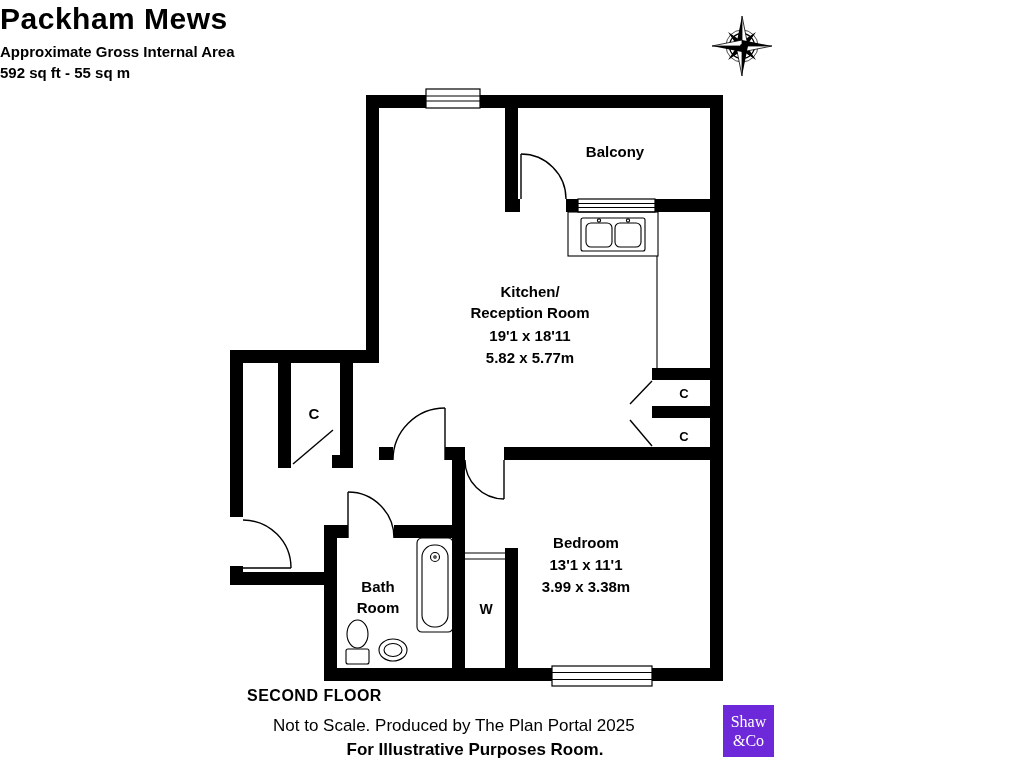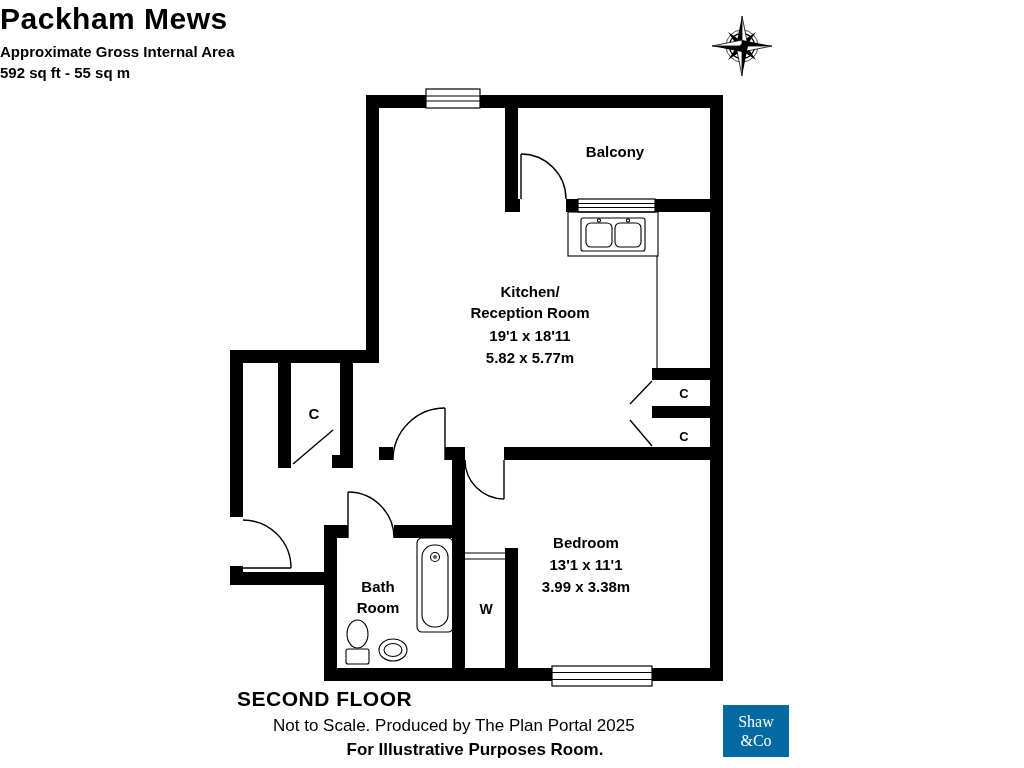--- a/index.html
+++ b/index.html
@@ -11,26 +11,26 @@
     font-family:"Liberation Sans", sans-serif;
     color:#000;
     overflow:hidden;
     margin:0 auto;
   }
   .plan-header{position:absolute;left:0;top:2px;width:950px;text-align:left;}
   .plan-title{font-size:30px;font-weight:bold;letter-spacing:.5px;}
   .plan-subtitle{font-size:15px;font-weight:bold;margin-top:7px;}
   .plan-area{font-size:15px;font-weight:bold;margin-top:4px;}
   .floorplan-svg{position:absolute;left:0;top:0;}
-  .floor-label{position:absolute;left:237px;top:687px;font-size:21px;font-weight:bold;letter-spacing:.5px;}
+  .floor-label{position:absolute;left:247px;top:687px;font-size:16px;font-weight:bold;letter-spacing:.5px;}
   .disclaimer{position:absolute;left:237px;top:716px;font-size:17px;margin-left:36px;}
   .purpose{position:absolute;left:245px;top:740px;width:460px;text-align:center;font-size:17px;font-weight:bold;}
   .brand-logo{
-    position:absolute;left:723px;top:705px;width:66px;height:52px;
-    background:#0369a1;color:#fff;
+    position:absolute;left:723px;top:705px;width:51px;height:52px;
+    background:#6d28d9;color:#fff;
     font-family:"Liberation Serif", serif;font-size:16px;line-height:1.2;
     display:flex;flex-direction:column;align-items:center;justify-content:center;
   }
   .room-label{font-family:"Liberation Sans", sans-serif;font-weight:bold;fill:#000;text-anchor:middle;}
   .t15{font-size:15px;}
   .t14{font-size:14px;}
   .t13{font-size:13px;}
   .wall{fill:#000;}
   .thin{stroke:#000;fill:none;stroke-width:1.1;}
   .door{stroke:#000;fill:none;stroke-width:1.4;}

